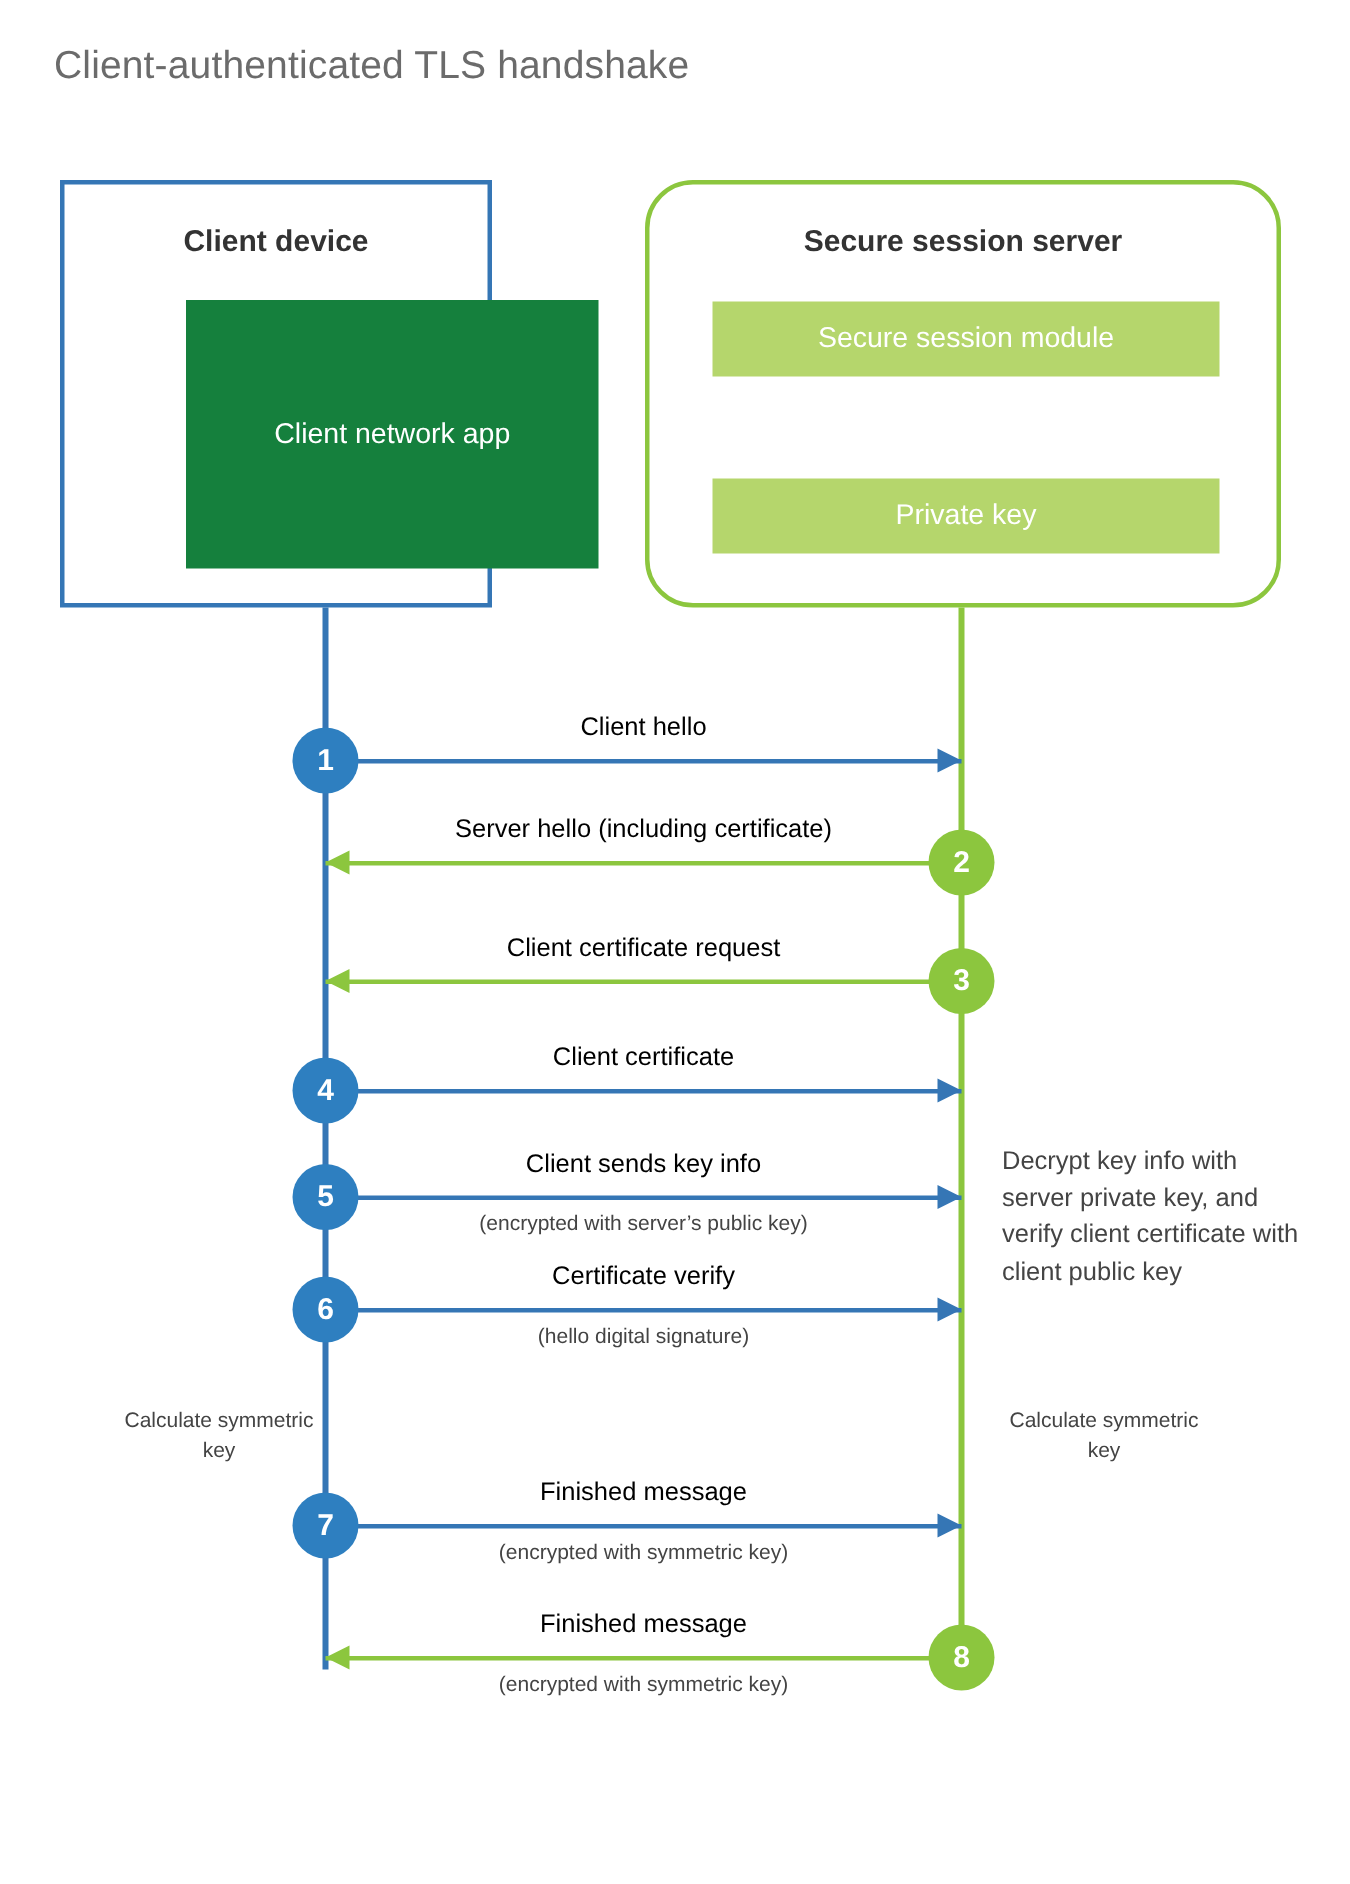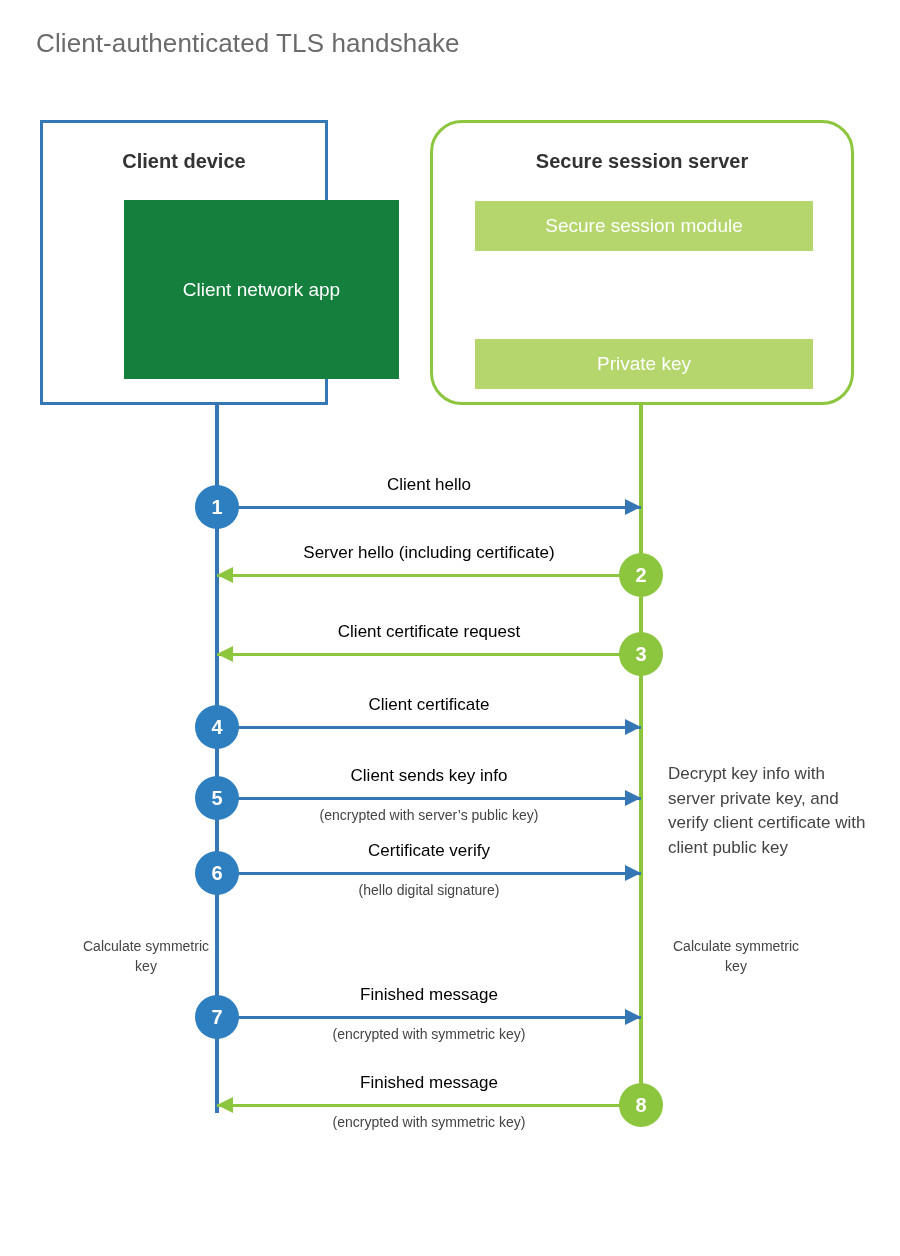--- a/index.html
+++ b/index.html
@@ -80,21 +80,21 @@
     background: #b5d66c;
     color: #ffffff;
     font-size: 19px;
     display: flex;
     align-items: center;
     justify-content: center;
     text-align: center;
   }
   #server-block-0 { top: 78px; }
   #server-block-1 { top: 141px; }
-  #server-block-2 { top: 216px; }
+  #server-block-2 { top: 196px; }
 
   
   .lifeline {
     position: absolute;
     width: 4px;
   }
   #client-lifeline {
     left: 215px; top: 405px; height: 708px;
     background: #3576b5;
   }

